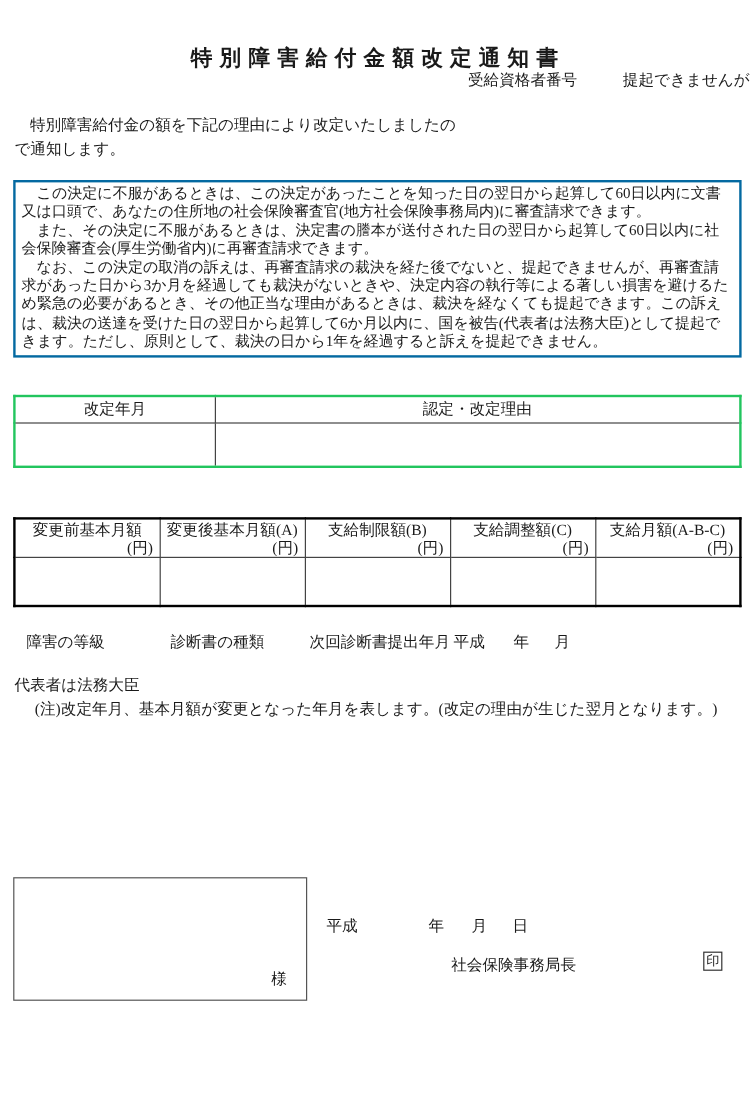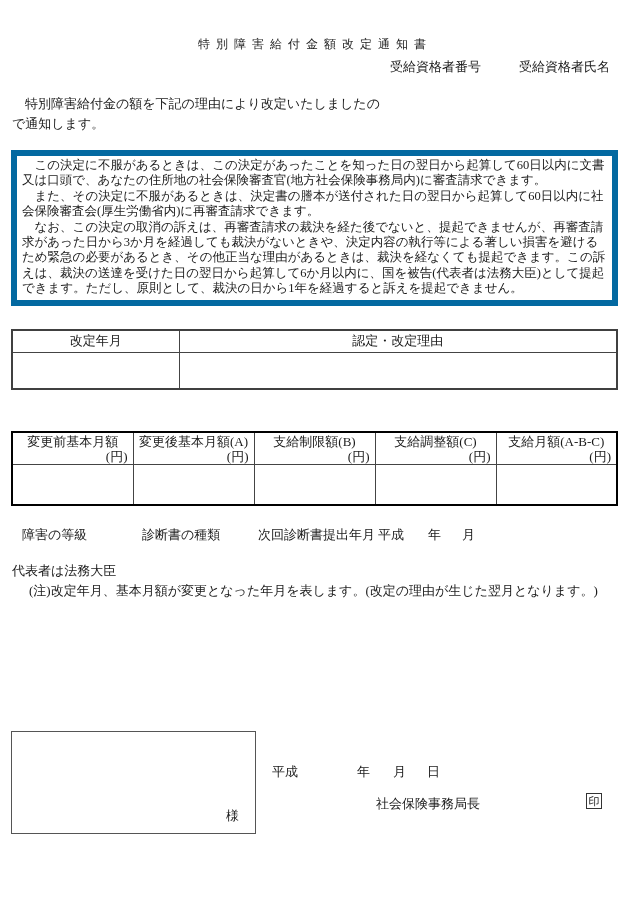--- a/index.html
+++ b/index.html
@@ -9,38 +9,39 @@
     width:630px; height:916px;
     background:#ffffff;
     color:#1a1a1a;
     font-family:"Liberation Serif","DejaVu Serif",serif;
     font-size:13px;
     overflow:hidden;
   }
   .doc-title {
     position:absolute; top:36px; left:0; width:100%;
     text-align:center;
-    font-size:12px; letter-spacing:6px;
+    font-size:18px; letter-spacing:6px;
     white-space:nowrap;
+    font-weight:bold;
   }
   .id-row { position:absolute; top:58px; left:0; width:100%; height:18px; }
   .id-number { position:absolute; left:390px; }
   .id-name   { position:absolute; left:519px; }
   .intro { position:absolute; top:94px; left:12px; width:430px; line-height:19.5px; }
   .legal-box {
     position:absolute; top:150px; left:11px; width:607px;
-    border:6px solid #0369a1;
+    border:2px solid #0369a1;
     padding:2px 5px 3px 5px;
     font-size:12.5px; line-height:15.4px;
   }
   .legal-box p { text-indent:1em; }
   table { border-collapse:collapse; table-layout:fixed; }
   .t1 {
     position:absolute; top:329px; left:11px; width:607px;
-    border:2px solid #404040;
+    border:2px solid #22c55e;
   }
   .t1 th, .t1 td { border:1px solid #444; font-weight:normal; text-align:center; }
   .t1 .hdr th { height:22px; }
   .t1 .data td { height:37px; }
   .t1 col.c1 { width:167px; }
   .t2 {
     position:absolute; top:431px; left:11px; width:607px;
     border:2px solid #000;
   }
   .t2 th, .t2 td { border:1px solid #444; font-weight:normal; vertical-align:top; }
@@ -79,21 +80,21 @@
 </style>
 </head>
 <body>
 
 <div class="page">
 
   <div class="doc-title">特別障害給付金額改定通知書</div>
 
   <div class="id-row">
     <span class="id-number">受給資格者番号</span>
-    <span class="id-name">受給資格者氏名</span>
+    <span class="id-name">提起できませんが</span>
   </div>
 
   <div class="intro">
     <div>　特別障害給付金の額を下記の理由により改定いたしましたの</div>
     <div>で通知します。</div>
   </div>
 
   <div class="legal-box">
     <p>この決定に不服があるときは、この決定があったことを知った日の翌日から起算して60日以内に文書又は口頭で、あなたの住所地の社会保険審査官(地方社会保険事務局内)に審査請求できます。</p>
     <p>また、その決定に不服があるときは、決定書の謄本が送付された日の翌日から起算して60日以内に社会保険審査会(厚生労働省内)に再審査請求できます。</p>

